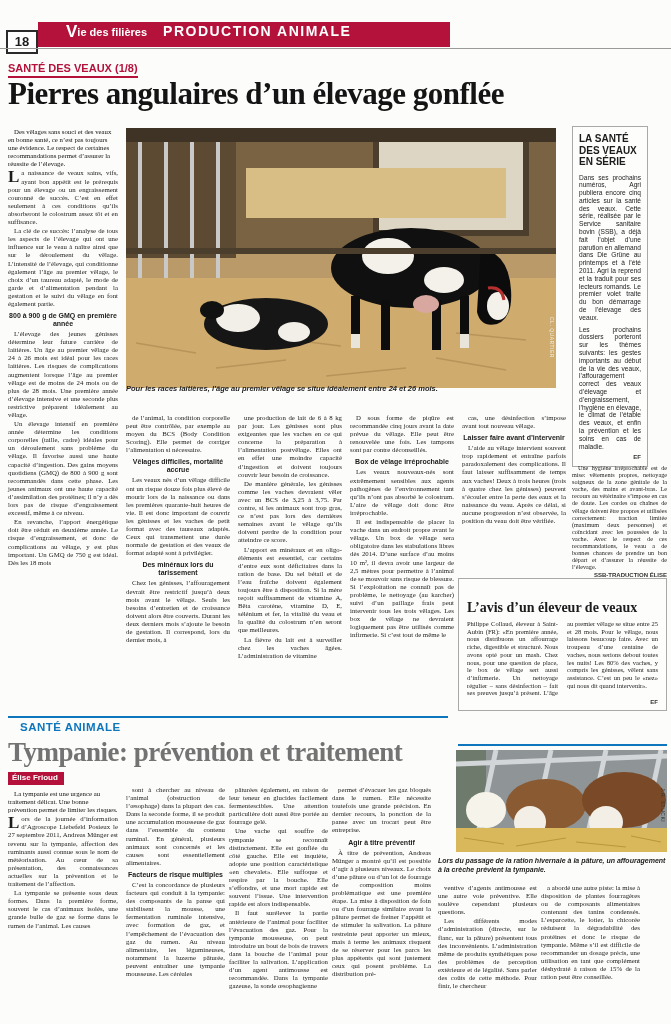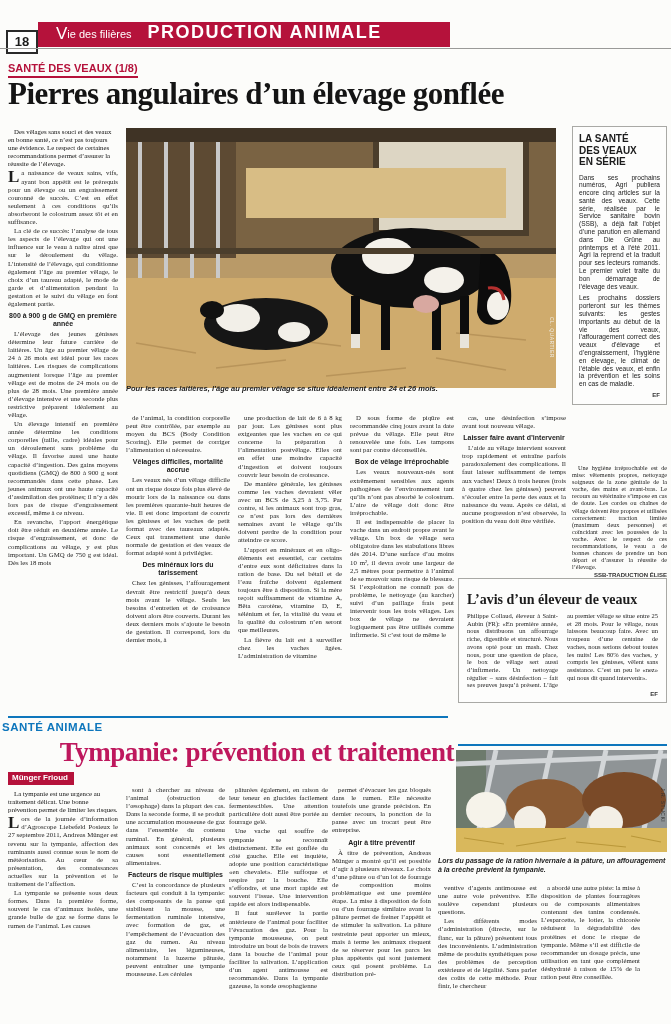--- a/index.html
+++ b/index.html
@@ -4,24 +4,24 @@
 <style>
   html,body{margin:0;padding:0;background:#e8e8e6;}
   .page{position:relative;width:671px;height:1024px;background:#fcfcfa;margin:0 auto;
         overflow:hidden;font-family:"Liberation Serif",serif;color:#1c1c1c;}
   .abs{position:absolute;}
   
   .pageno{left:6px;top:30px;width:28px;height:20px;border:2px solid #2a2a2a;
           font:bold 13px/20px "Liberation Sans",sans-serif;text-align:center;background:#fff;}
   .redbar{left:38px;top:22px;width:412px;height:25px;background:#b5123b;color:#fff;
           font-family:"Liberation Sans",sans-serif;white-space:nowrap;overflow:hidden;}
-  .vie{font-weight:normal;margin-left:18px;}
+  .vie{font-weight:bold;margin-left:28px;}
   .vie .big{font-size:17px;vertical-align:-1px;}
   .vie .rest{font-size:11px;}
-  .prod{font-size:18px;font-weight:bold;letter-spacing:1.5px;margin-left:16px;}
+  .prod{font-size:14px;font-weight:bold;letter-spacing:1.5px;margin-left:16px;}
   .datebox{left:452px;top:22px;width:118px;height:25px;font:bold 8.5px/25px "Liberation Sans",sans-serif;
            text-align:center;color:#111;}
   .hairline{left:0;top:48px;width:671px;border-top:1px solid #9a9a98;}
   .logo{left:572px;top:8px;font:italic bold 34px "DejaVu Serif",serif;color:#f2c400;
         -webkit-text-stroke:1.3px #c41130;letter-spacing:-1px;}
   
   .kicker{left:8px;top:62px;color:#b5123b;font:bold 11px "Liberation Sans",sans-serif;
           border-bottom:2px solid #b5123b;padding-bottom:2px;}
   .h1{left:8px;top:76px;width:556px;font:bold 31px/36px "Liberation Serif",serif;
       letter-spacing:-0.5px;color:#141414;}
@@ -29,34 +29,34 @@
   .col p{margin:0 0 1px 0;font:6.8px/8.1px "Liberation Serif",serif;text-indent:6px;}
   .col p.nodent{text-indent:0;}
   .col h4{margin:4px 0 2px 0;font:bold 7px/8px "Liberation Sans",sans-serif;text-align:center;}
   .dropcap{float:left;font:bold 17px/13px "Liberation Serif",serif;padding:1px 2px 0 0;}
   .lead{font:bold 9px/11px "Liberation Sans",sans-serif;text-align:left;margin:0 0 8px 0;color:#111;}
   .photo{overflow:hidden;background:#c9a465;}
   .credit{position:absolute;right:1px;bottom:30px;writing-mode:vertical-rl;
           font:5px "Liberation Sans",sans-serif;color:#f0ede6;letter-spacing:.5px;}
   .caption{font:italic bold 7.5px/9px "Liberation Sans",sans-serif;color:#222;}
   .box{background:#fdfdfc;border:1px solid #a9a9a5;box-sizing:border-box;}
-  .series{left:572px;top:126px;width:95px;padding:6px;}
+  .series{left:572px;top:126px;width:76px;padding:6px;}
   .series h3{margin:0 0 6px 0;font:bold 10px/11.5px "Liberation Sans",sans-serif;white-space:pre-line;}
   .series .col p{font:6.6px/7.8px "Liberation Sans",sans-serif;text-indent:0;margin-bottom:4px;}
   .sig{font:bold 6px "Liberation Sans",sans-serif;text-align:right;color:#333;margin-top:2px;}
   .hyg{left:572px;top:464px;width:95px;}
   .hyg p{font:6.2px/7.1px "Liberation Serif",serif;}
   .avis{left:458px;top:578px;width:209px;padding:5px 8px;}
-  .avis h3{margin:8px 0 4px 0;font:600 14px/16px "Liberation Serif",serif;}
+  .avis h3{margin:16px 0 4px 0;font:600 14px/16px "Liberation Serif",serif;}
   .avis .cols{column-count:2;column-gap:9px;text-align:justify;}
   .avis .cols p{margin:0;font:6.5px/7.7px "Liberation Serif",serif;}
   
   .bluerule{height:2px;background:#0e76bc;}
-  .a2section{left:2px;top:721px;color:#0e76bc;font:bold 11.5px "Liberation Sans",sans-serif;letter-spacing:.5px;}
-  .h2{left:8px;top:737px;width:446px;font:bold 27px/30px "Liberation Serif",serif;letter-spacing:-0.5px;color:#be185d;text-align:right;}
+  .a2section{left:20px;top:721px;color:#0e76bc;font:bold 11.5px "Liberation Sans",sans-serif;letter-spacing:.5px;}
+  .h2{left:8px;top:737px;width:446px;font:bold 27px/30px "Liberation Serif",serif;letter-spacing:-0.5px;color:#737373;}
   .byline{left:8px;top:772px;background:#b5123b;color:#fff;font:bold 8px/12px "Liberation Sans",sans-serif;
           padding:0 6px 1px 4px;}
   .caption2{font:italic bold 7px/9px "Liberation Sans",sans-serif;color:#222;}
 </style>
 </head>
 <body>
 
 <div class="page">
 
   <div class="abs pageno">18</div>
@@ -179,21 +179,21 @@
     <div class="cols">
         <p>Philippe Collaud, éleveur à Saint-Aubin (FR): «En première année, nous distribuons un affourrage riche, digestible et structuré. Nous avons opté pour un mash. Chez nous, pour une question de place, le box de vêlage sert aussi d’infirmerie. Un nettoyage régulier – sans désinfection – fait ses preuves jusqu’à présent. L’âge au premier vêlage se situe entre 25 et 28 mois. Pour le vêlage, nous laissons beaucoup faire. Avec un troupeau d’une centaine de vaches, nous serions debout toutes les nuits! Les 80% des vaches, y compris les génisses, vêlent sans assistance. C’est un peu le «nez» qui nous dit quand intervenir».</p>
       </div>
     <div class="sig">EF</div>
   </div>
 
   <div class="abs bluerule" style="left:8px;top:716px;width:440px;"></div>
   <div class="abs a2section">SANTÉ ANIMALE</div>
   <div class="abs h2">Tympanie: prévention et traitement</div>
   <div class="abs bluerule" style="left:458px;top:744px;width:209px;"></div>
-  <div class="abs byline">Münger Frioud</div>
+  <div class="abs byline">Élise Frioud</div>
 
   <div class="abs col" style="left:8px;top:790px;width:110px;">
     <p class="lead">La tympanie est une urgence au traitement délicat. Une bonne prévention permet de limiter les risques.</p>
     <div>
         <p class="nodent"><span class="dropcap">L</span>ors de la journée d’information d’Agroscope Liebefeld Posieux le 27 septembre 2011, Andreas Münger est revenu sur la tympanie, affection des ruminants aussi connue sous le nom de météorisation. Au cœur de sa présentation, des connaissances actuelles sur la prévention et le traitement de l’affection.</p>
         <p>La tympanie se présente sous deux formes. Dans la première forme, souvent le cas d’animaux isolés, une grande bulle de gaz se forme dans le rumen de l’animal. Les causes</p>
       </div>
   </div>
   <div class="abs col" style="left:126px;top:786px;width:99px;">
       <p>sont à chercher au niveau de l’animal (obstruction de l’œsophage) dans la plupart des cas. Dans la seconde forme, il se produit une accumulation mousseuse de gaz dans l’ensemble du contenu ruminal. En général, plusieurs animaux sont concernés et les causes sont essentiellement alimentaires.</p>

